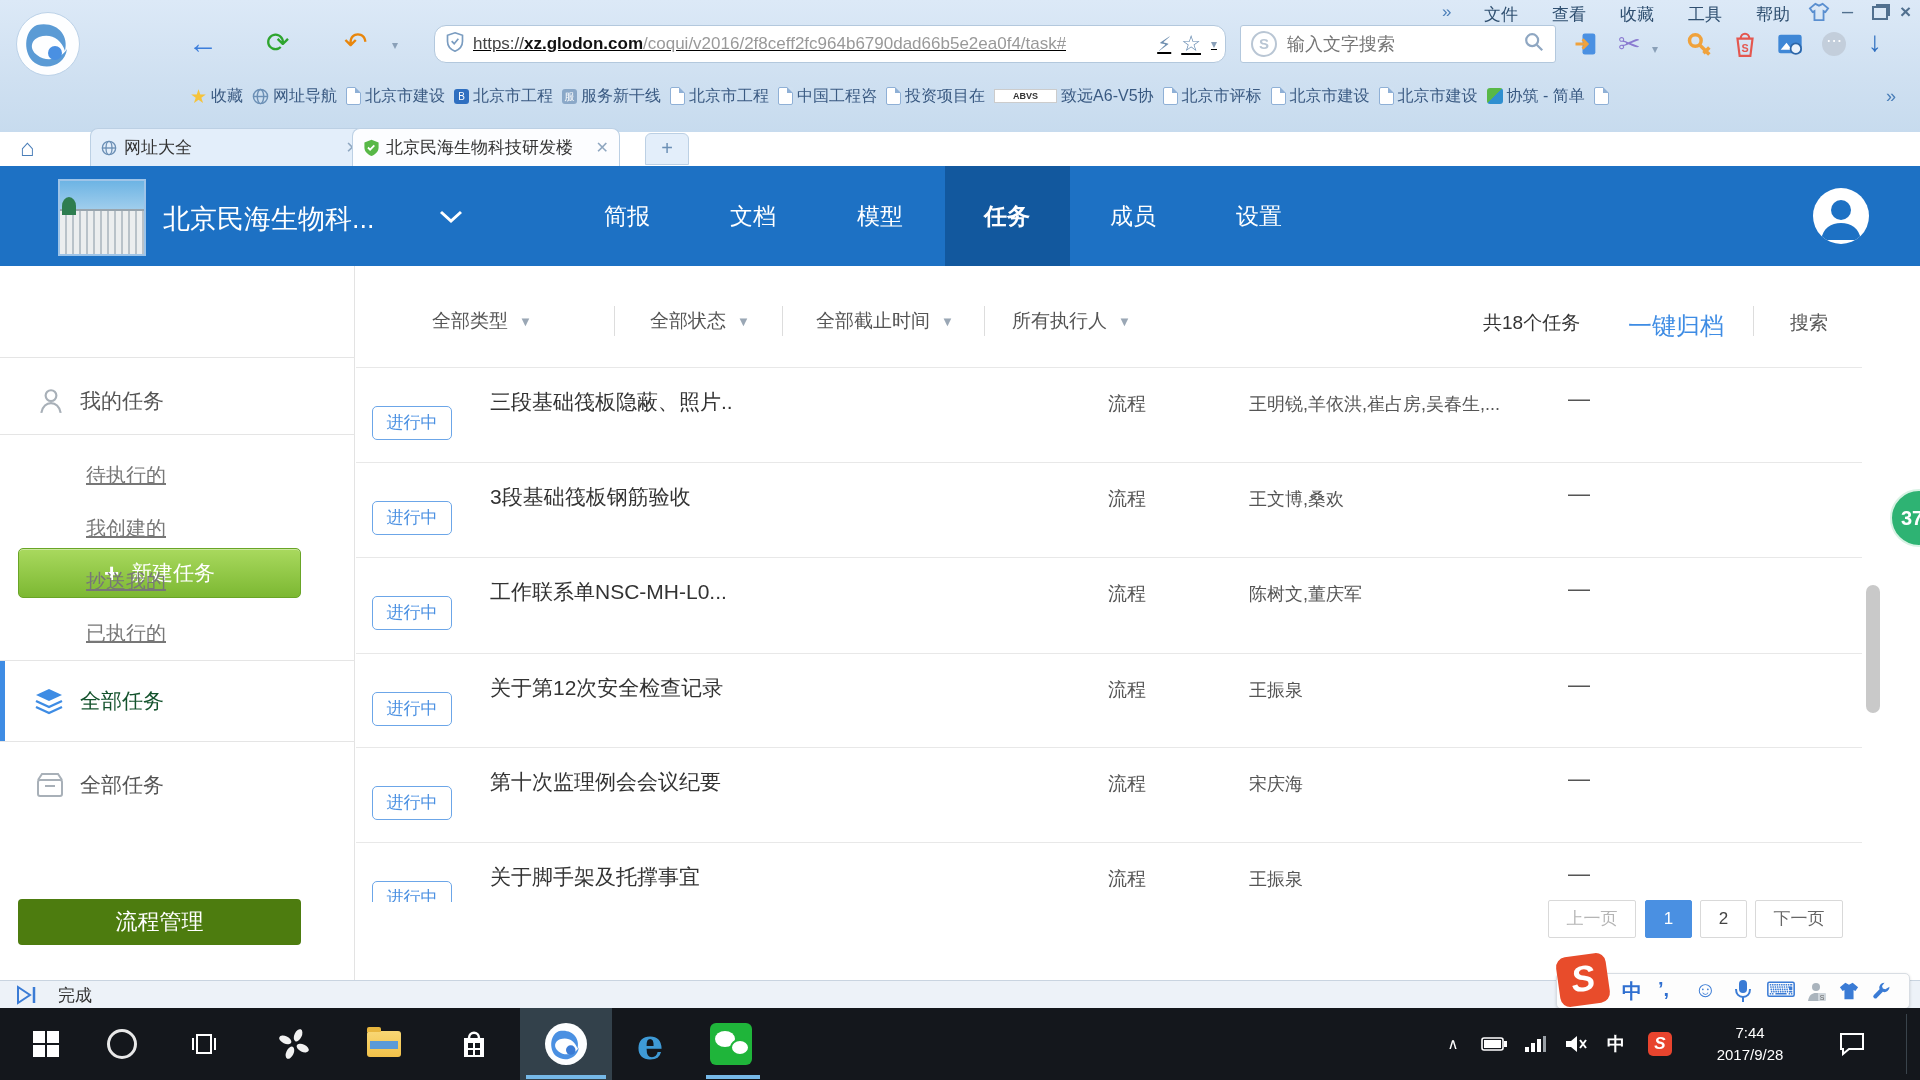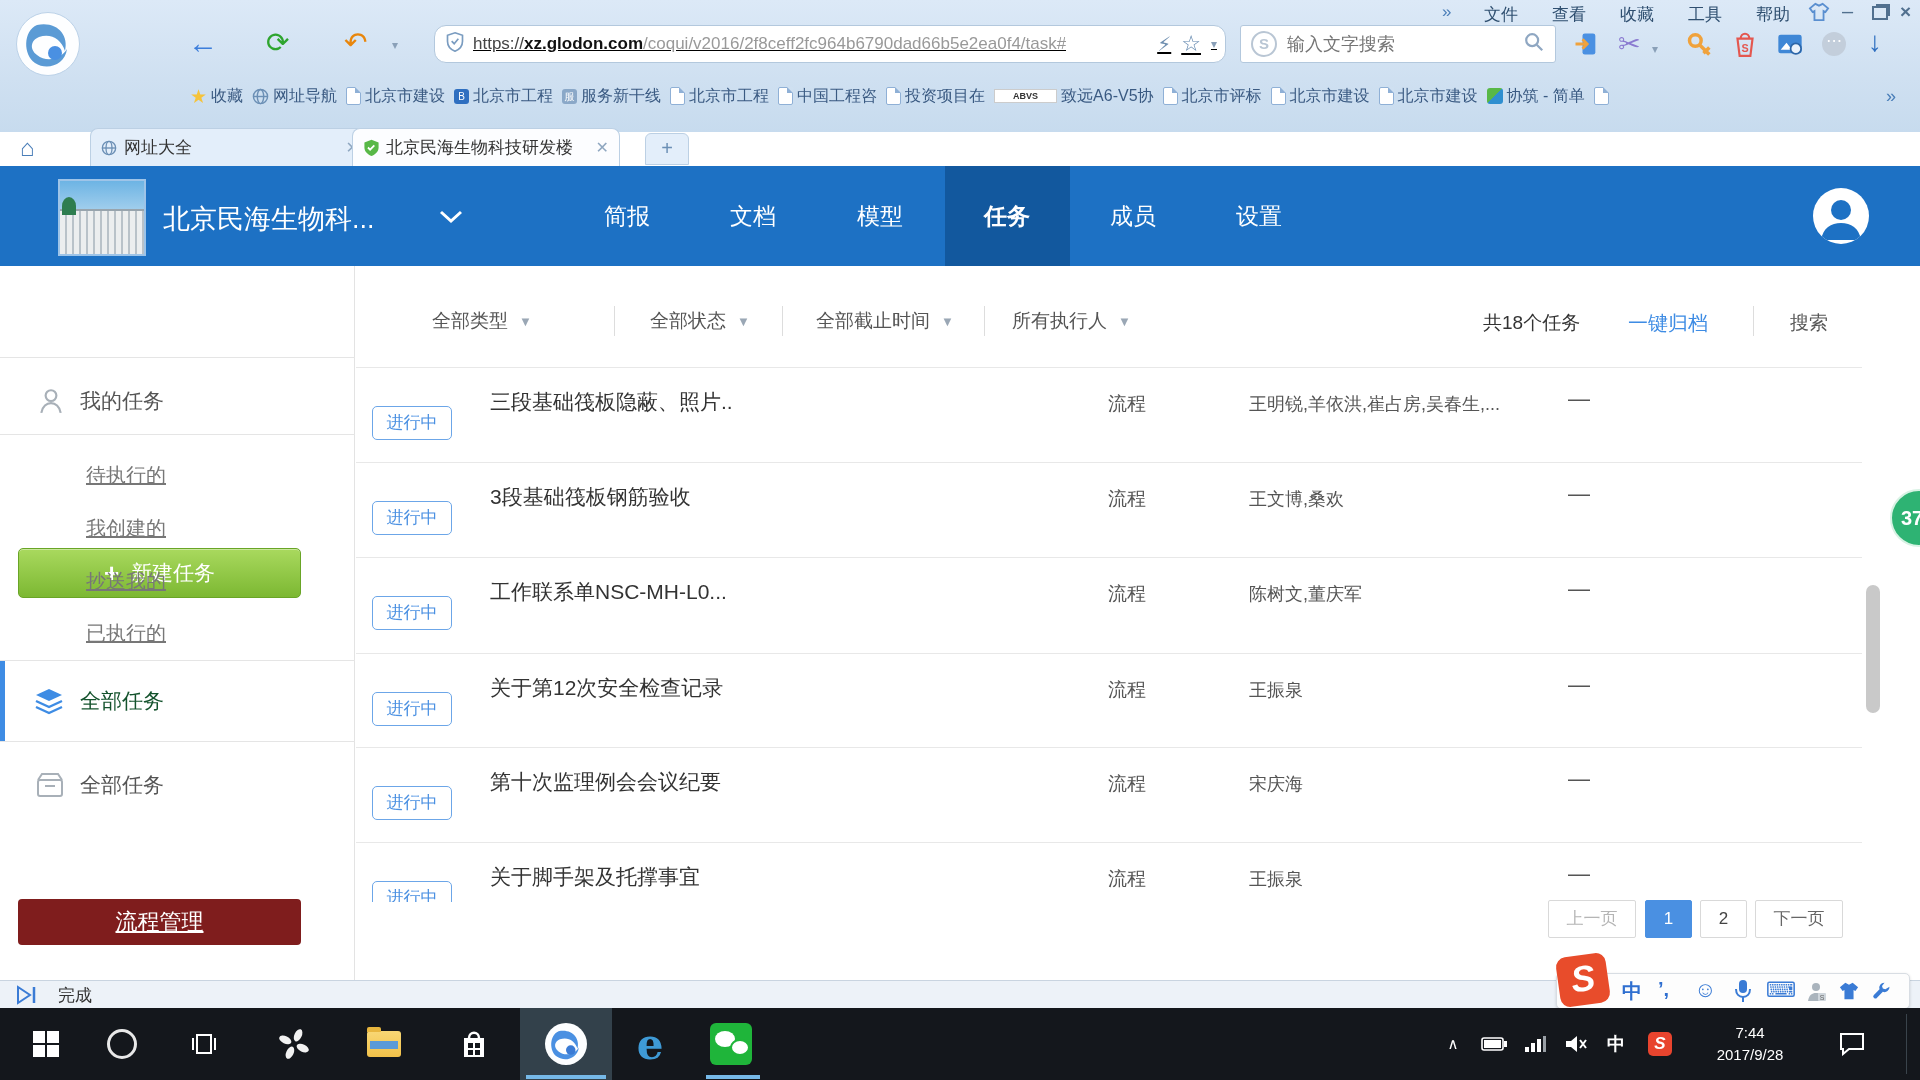--- a/index.html
+++ b/index.html
@@ -32,22 +32,22 @@
   .nav-item{position:absolute;top:0;height:100px;line-height:100px;color:#fff;font-size:23px;
     transform:translateX(-50%);cursor:pointer;}
   
   .side-sep{position:absolute;left:0;width:355px;height:1px;background:#e5e5e5;}
   .side-item{position:absolute;left:0;width:355px;color:#555;font-size:21px;cursor:pointer;}
   .side-sub{position:absolute;left:86px;color:#777;font-size:20px;cursor:pointer;text-decoration:underline;}
   #btn-new{position:absolute;left:18px;top:282px;width:283px;height:50px;border-radius:5px;
     background:linear-gradient(180deg,#a9d95e 0%,#7cb832 100%);border:1px solid #69a526;
     color:#fff;font-size:21px;display:flex;align-items:center;justify-content:center;gap:12px;
     box-sizing:border-box;cursor:pointer;box-shadow:inset 0 1px 0 rgba(255,255,255,.4);}
-  #btn-flow{position:absolute;left:18px;top:899px;width:283px;height:46px;background:#7f1d1d;
-    border-radius:4px;color:#fff;font-size:22px;display:flex;align-items:center;justify-content:center;cursor:pointer;text-decoration:underline;}
+  #btn-flow{position:absolute;left:18px;top:899px;width:283px;height:46px;background:#4d7c0f;
+    border-radius:4px;color:#fff;font-size:22px;display:flex;align-items:center;justify-content:center;cursor:pointer;}
   
   .filter{position:absolute;top:308px;font-size:19px;color:#555;display:flex;align-items:center;gap:11px;cursor:pointer;}
   .caret{color:#9aa7b5;font-size:13px;}
   .vsep{position:absolute;top:306px;width:1px;height:30px;background:#ddd;}
   
   #tasklist{position:absolute;left:356px;top:345px;width:1506px;height:557px;overflow:hidden;background:#fff;}
   .trow{position:absolute;left:0;width:1506px;height:95px;border-top:1px solid #e8e8e8;cursor:pointer;}
   .badge{position:absolute;left:16px;top:38px;width:78px;height:32px;line-height:32px;text-align:center;
     border:1px solid #6ca6e8;border-radius:5px;color:#4a90e2;font-size:17px;background:#fff;}
   .ttitle{position:absolute;left:134px;top:20px;font-size:21px;color:#333;}
@@ -306,21 +306,21 @@
 <div class="filter" style="left:816px;">
     <span>全部截止时间</span>
     <span class="caret">▼</span>
   </div>
 <div class="vsep" style="left:984px;"></div>
 <div class="filter" style="left:1012px;">
     <span>所有执行人</span>
     <span class="caret">▼</span>
   </div>
 <div class="abs" style="left:1483px;top:310px;font-size:19px;color:#333;">共18个任务</div>
-<div class="abs" style="left:1628px;top:310px;font-size:20px;color:#3e8ce4;cursor:pointer;">一键归档</div>
+<div class="abs" style="left:1628px;top:310px;font-size:24px;color:#3e8ce4;cursor:pointer;">一键归档</div>
 <div class="vsep" style="left:1753px;"></div>
 <div class="abs" style="left:1790px;top:310px;font-size:19px;color:#555;cursor:pointer;">搜索</div>
 <div class="abs" style="left:356px;top:345px;width:1506px;height:1px;background:#e5e5e5;"></div>
 
 <div id="tasklist">
   <div class="trow" style="top:22px;">
     <span class="badge">进行中</span>
     <span class="ttitle">三段基础筏板隐蔽、照片..</span>
     <span class="ttype">流程</span>
     <span class="texec">王明锐,羊依洪,崔占房,吴春生,...</span>

